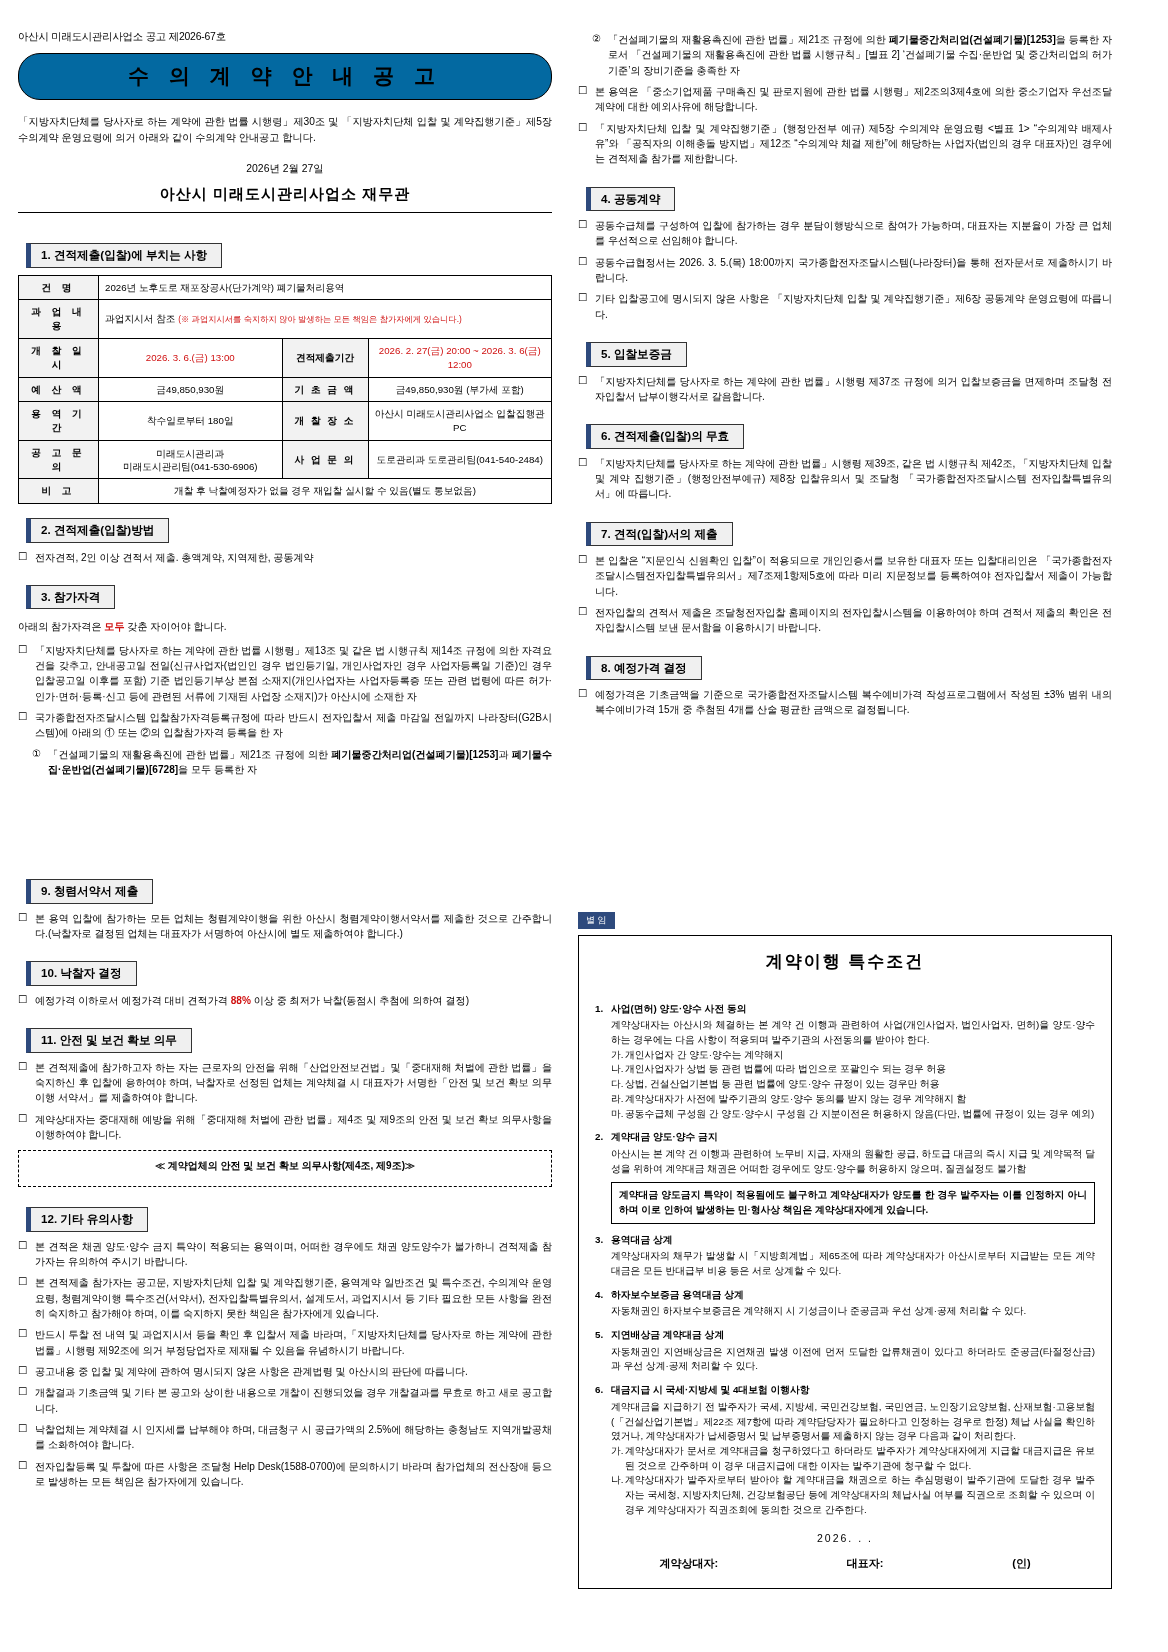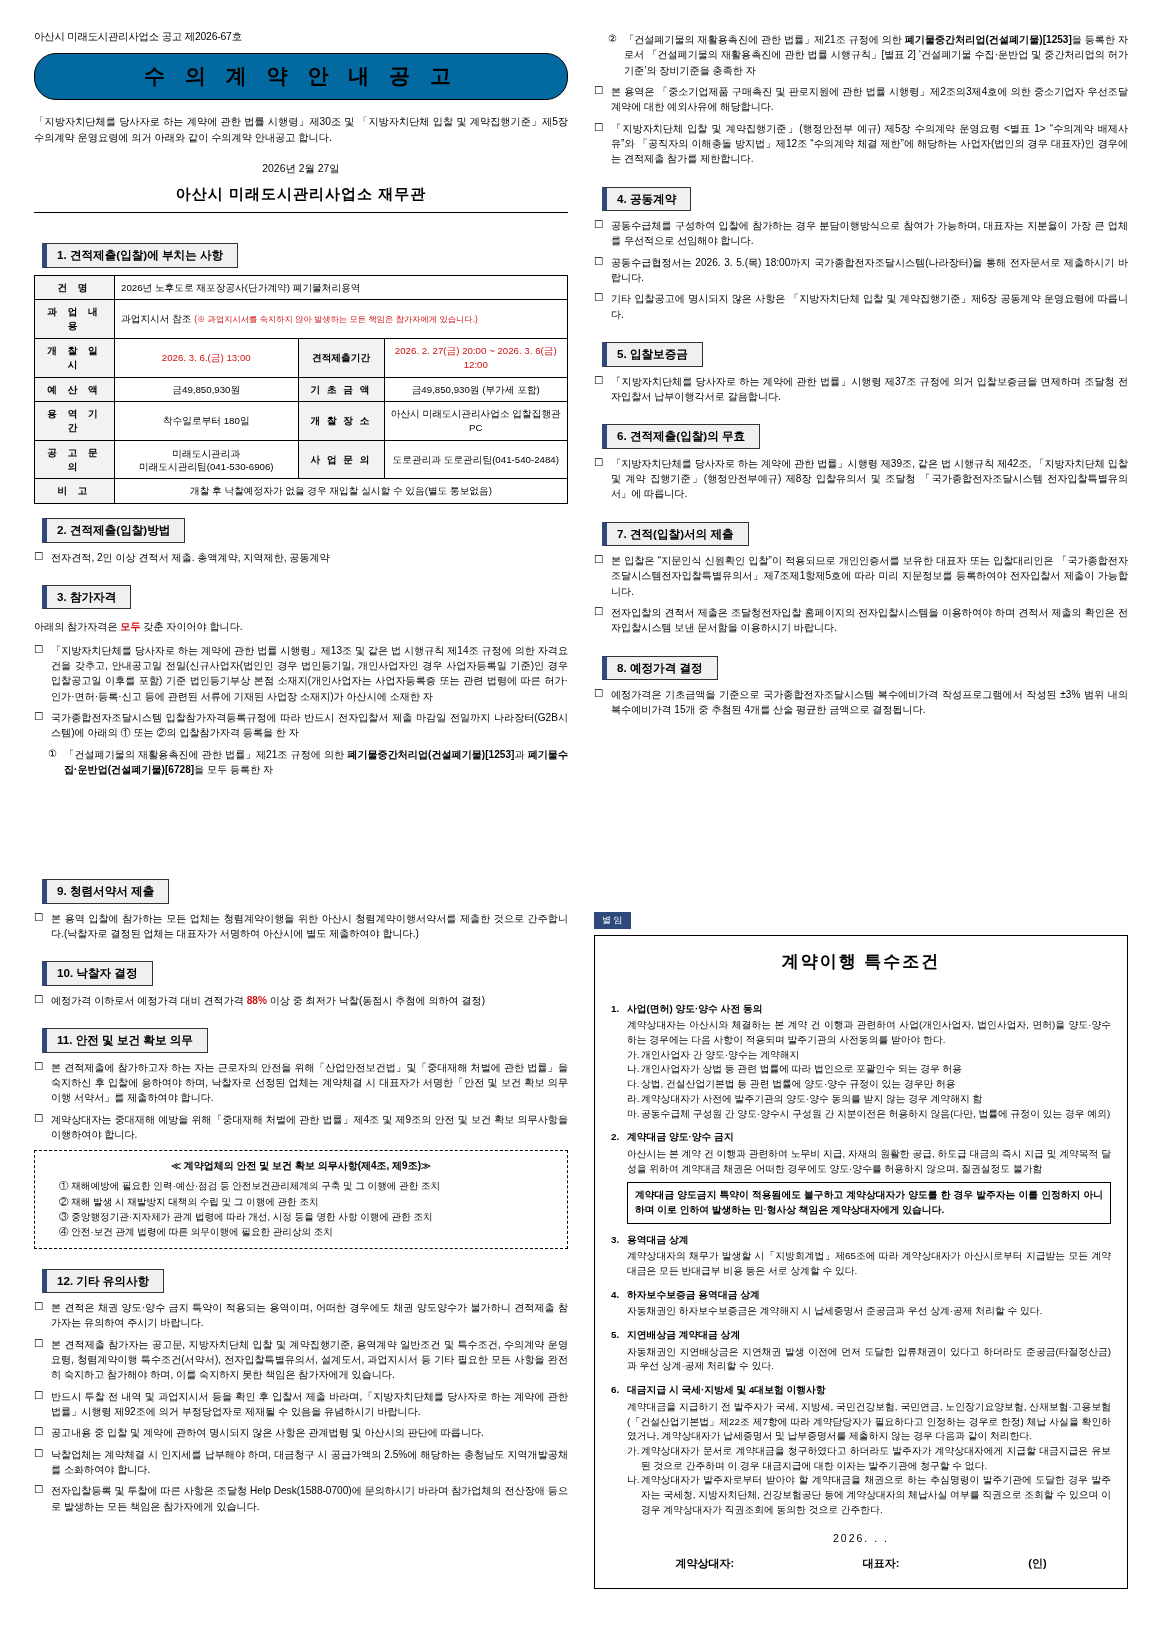--- a/index.html
+++ b/index.html
@@ -5,21 +5,21 @@
   * { box-sizing: border-box; }
   html, body { margin:0; padding:0; }
   body {
     width: 1168px; height: 1652px;
     background:#ffffff;
     font-family: "Liberation Sans", sans-serif;
     color:#000;
     font-size: 10.2px;
     line-height: 1.42;
   }
-  .page { position:relative; width:1168px; height:1652px; padding: 30px 34px; }
+  .page { position:relative; width:1168px; height:1652px; padding: 30px 18px; }
   .cols { display:flex; gap: 26px; align-items:flex-start; }
   .col { width: 534px; }
 
   .doc-no { font-size: 10.4px; margin-bottom: 8px; letter-spacing:-0.2px; }
 
   
   .title-banner {
     border:1.6px solid #000; border-radius: 22px;
     background:#0369a1;
     text-align:center;
@@ -213,34 +213,29 @@
         </li>
       </ul>
 
       <div class="sec">11. 안전 및 보건 확보 의무</div>
       <ul class="chk">
         <li>본 견적제출에 참가하고자 하는 자는 근로자의 안전을 위해「산업안전보건법」및「중대재해 처벌에 관한 법률」을 숙지하신 후 입찰에 응하여야 하며, 낙찰자로 선정된 업체는 계약체결 시 대표자가 서명한「안전 및 보건 확보 의무이행 서약서」를 제출하여야 합니다.</li>
         <li>계약상대자는 중대재해 예방을 위해「중대재해 처벌에 관한 법률」제4조 및 제9조의 안전 및 보건 확보 의무사항을 이행하여야 합니다.</li>
       </ul>
       <div class="dashbox">
         <div class="dtitle">≪ 계약업체의 안전 및 보건 확보 의무사항(제4조, 제9조)≫</div>
-        <ol>
-          <li>① 재해예방에 필요한 인력·예산·점검 등 안전보건관리체계의 구축 및 그 이행에 관한 조치</li>
-          <li>② 재해 발생 시 재발방지 대책의 수립 및 그 이행에 관한 조치</li>
-          <li>③ 중앙행정기관·지자체가 관계 법령에 따라 개선, 시정 등을 명한 사항 이행에 관한 조치</li>
-          <li>④ 안전·보건 관계 법령에 따른 의무이행에 필요한 관리상의 조치</li>
-        </ol>
       </div>
 
       <div class="sec">12. 기타 유의사항</div>
       <ul class="chk">
         <li>본 견적은 채권 양도·양수 금지 특약이 적용되는 용역이며, 어떠한 경우에도 채권 양도양수가 불가하니 견적제출 참가자는 유의하여 주시기 바랍니다.</li>
         <li>본 견적제출 참가자는 공고문, 지방자치단체 입찰 및 계약집행기준, 용역계약 일반조건 및 특수조건, 수의계약 운영요령, 청렴계약이행 특수조건(서약서), 전자입찰특별유의서, 설계도서, 과업지시서 등 기타 필요한 모든 사항을 완전히 숙지하고 참가해야 하며, 이를 숙지하지 못한 책임은 참가자에게 있습니다.</li>
         <li>반드시 투찰 전 내역 및 과업지시서 등을 확인 후 입찰서 제출 바라며,「지방자치단체를 당사자로 하는 계약에 관한 법률」시행령 제92조에 의거 부정당업자로 제재될 수 있음을 유념하시기 바랍니다.</li>
         <li>공고내용 중 입찰 및 계약에 관하여 명시되지 않은 사항은 관계법령 및 아산시의 판단에 따릅니다.</li>
+        <li>개찰결과 기초금액 및 기타 본 공고와 상이한 내용으로 개찰이 진행되었을 경우 개찰결과를 무효로 하고 새로 공고합니다.</li>
         <li>낙찰업체는 계약체결 시 인지세를 납부해야 하며, 대금청구 시 공급가액의 2.5%에 해당하는 충청남도 지역개발공채를 소화하여야 합니다.</li>
         <li>전자입찰등록 및 투찰에 따른 사항은 조달청 Help Desk(1588-0700)에 문의하시기 바라며 참가업체의 전산장애 등으로 발생하는 모든 책임은 참가자에게 있습니다.</li>
       </ul>
     </div>
 
     <div class="col">
 
       <ul class="chk" style="margin-top:2px">
         <li class="num2 sub">
           <span>「건설폐기물의 재활용촉진에 관한 법률」제21조 규정에 의한 </span><span class="b">폐기물중간처리업(건설폐기물)[1253]</span><span>을 등록한 자로서 「건설폐기물의 재활용촉진에 관한 법률 시행규칙」[별표 2] ‘건설폐기물 수집·운반업 및 중간처리업의 허가기준’의 장비기준을 충족한 자</span>
@@ -305,21 +300,21 @@
 
           <li>
             <span class="n">3.</span>
             <span class="h">용역대금 상계</span>
             <div class="ko">계약상대자의 채무가 발생할 시「지방회계법」제65조에 따라 계약상대자가 아산시로부터 지급받는 모든 계약대금은 모든 반대급부 비용 등은 서로 상계할 수 있다.</div>
           </li>
 
           <li>
             <span class="n">4.</span>
             <span class="h">하자보수보증금 용역대금 상계</span>
-            <div class="ko">자동채권인 하자보수보증금은 계약해지 시 납세증명서 준공금과 우선 상계·공제 처리할 수 있다.</div>
+            <div class="ko">자동채권인 하자보수보증금은 계약해지 시 기성금이나 준공금과 우선 상계·공제 처리할 수 있다.</div>
           </li>
 
           <li>
             <span class="n">5.</span>
             <span class="h">지연배상금 계약대금 상계</span>
             <div class="ko">자동채권인 지연배상금은 지연채권 발생 이전에 먼저 도달한 압류채권이 있다고 하더라도 준공금(타절정산금)과 우선 상계·공제 처리할 수 있다.</div>
           </li>
 
           <li>
             <span class="n">6.</span>

